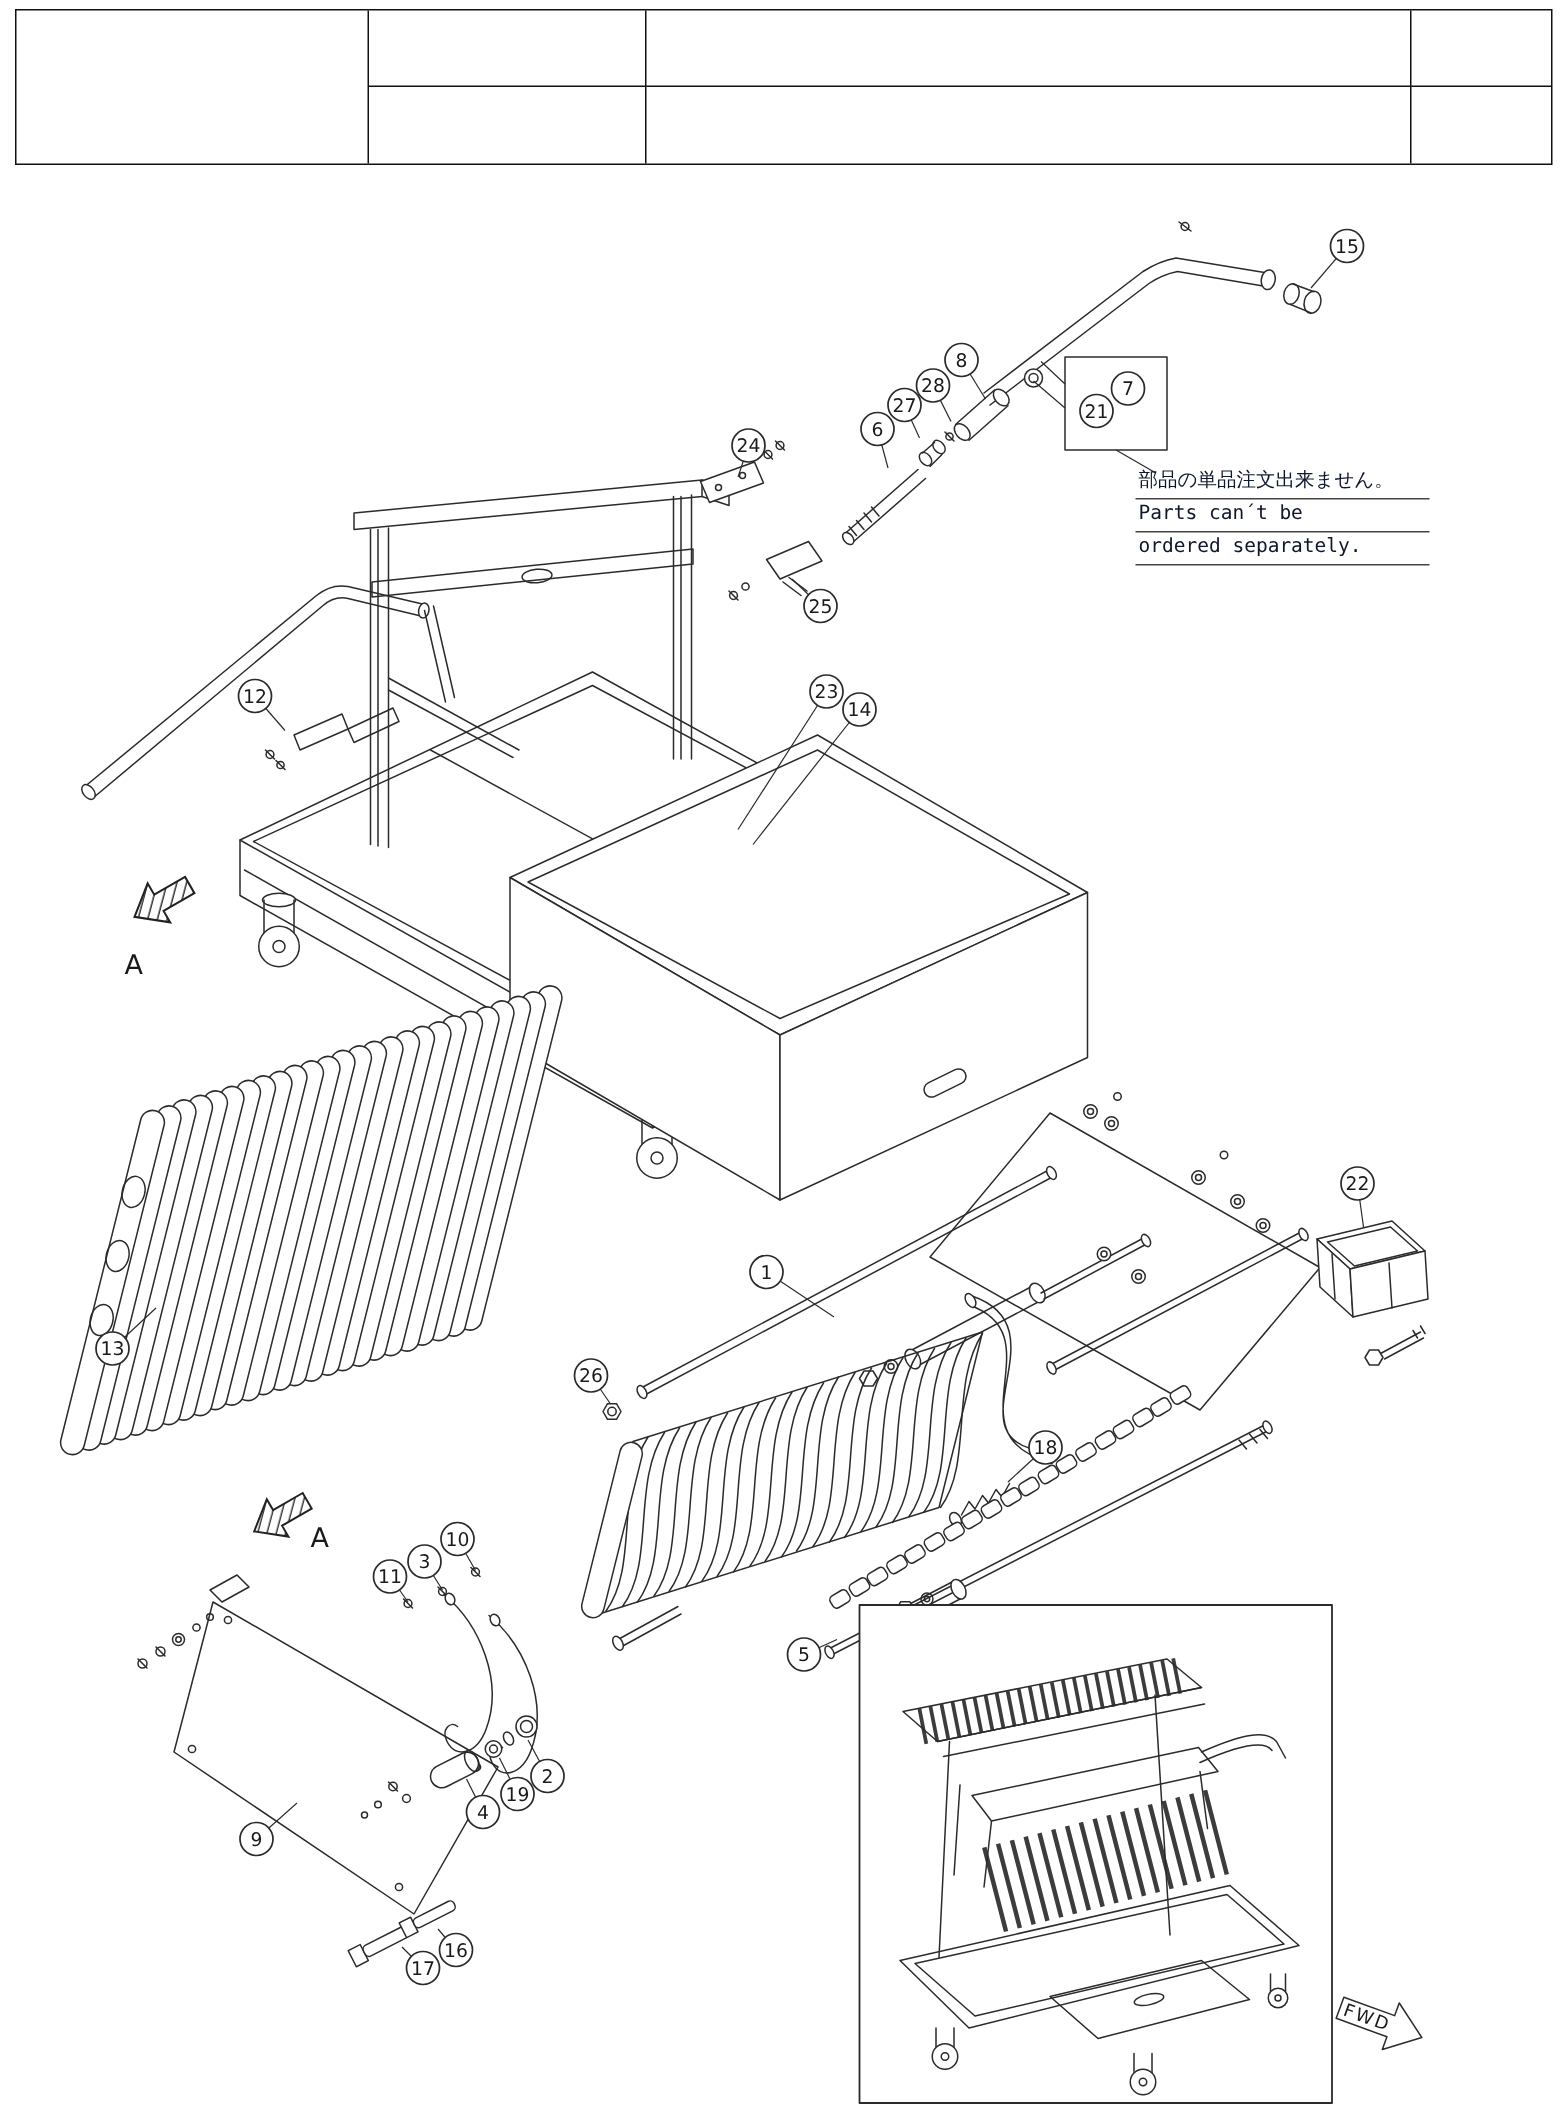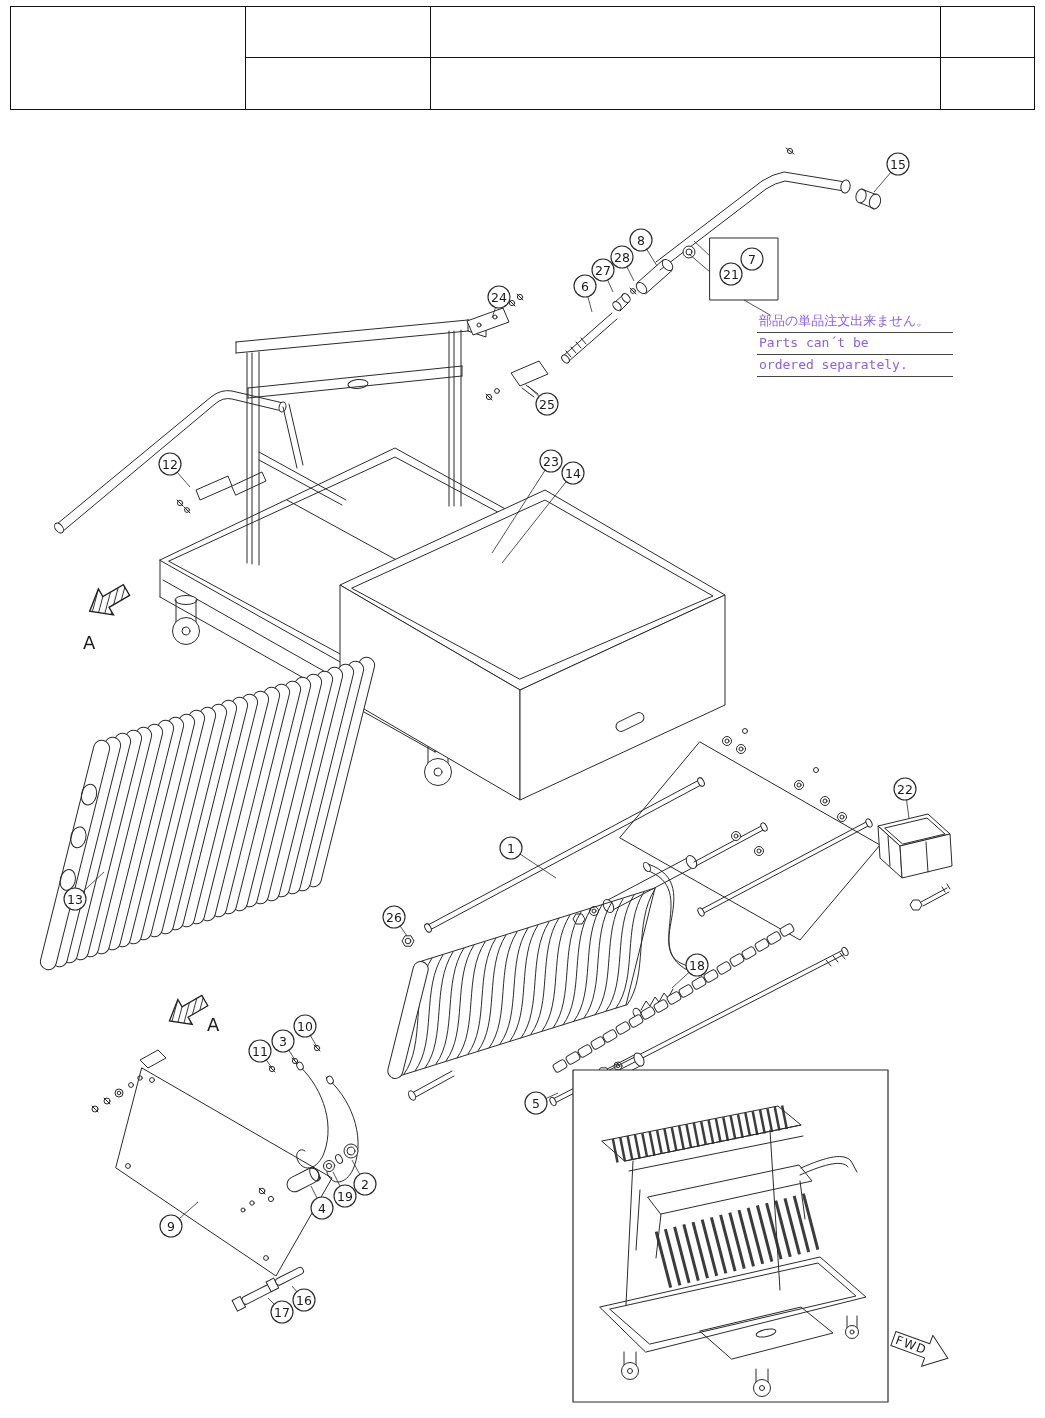--- a/index.html
+++ b/index.html
@@ -25,21 +25,21 @@
   .comb { fill: none; stroke: #3c3c3c; }
   .balloon { fill: #fff; stroke: #2b2b2b; stroke-width: 1.15; }
   .balloon-num { font: 12.5px "DejaVu Sans", sans-serif; text-anchor: middle; fill: #1a1a1a; }
   .leader { stroke: #2b2b2b; stroke-width: 0.8; }
   .sec-label { font: 18px "DejaVu Sans", sans-serif; fill: #1a1a1a; }
   .fwd-text { font: 12px "DejaVu Sans", sans-serif; fill: #1a1a1a; letter-spacing: 1.5px; }
   .hatch-arrow { fill: url(#hatch); stroke: #222; stroke-width: 1.1; }
 
   .note { position: absolute; left: 757px; top: 311px; width: 196px;
     font-family: "DejaVu Sans Mono", "DejaVu Sans", monospace; font-size: 13px;
-    color: #8b5cf6; line-height: 1.55; }
+    color: #0f172a; line-height: 1.55; }
   .note div { border-bottom: 1px solid #444; padding: 0 2px 1px; white-space: nowrap; }
 </style>
 </head>
 <body>
 
 <div class="page">
 
   <div class="title-block">
     <div class="tb-cell c-left"></div>
     <div class="tb-cell c2r1"></div>

